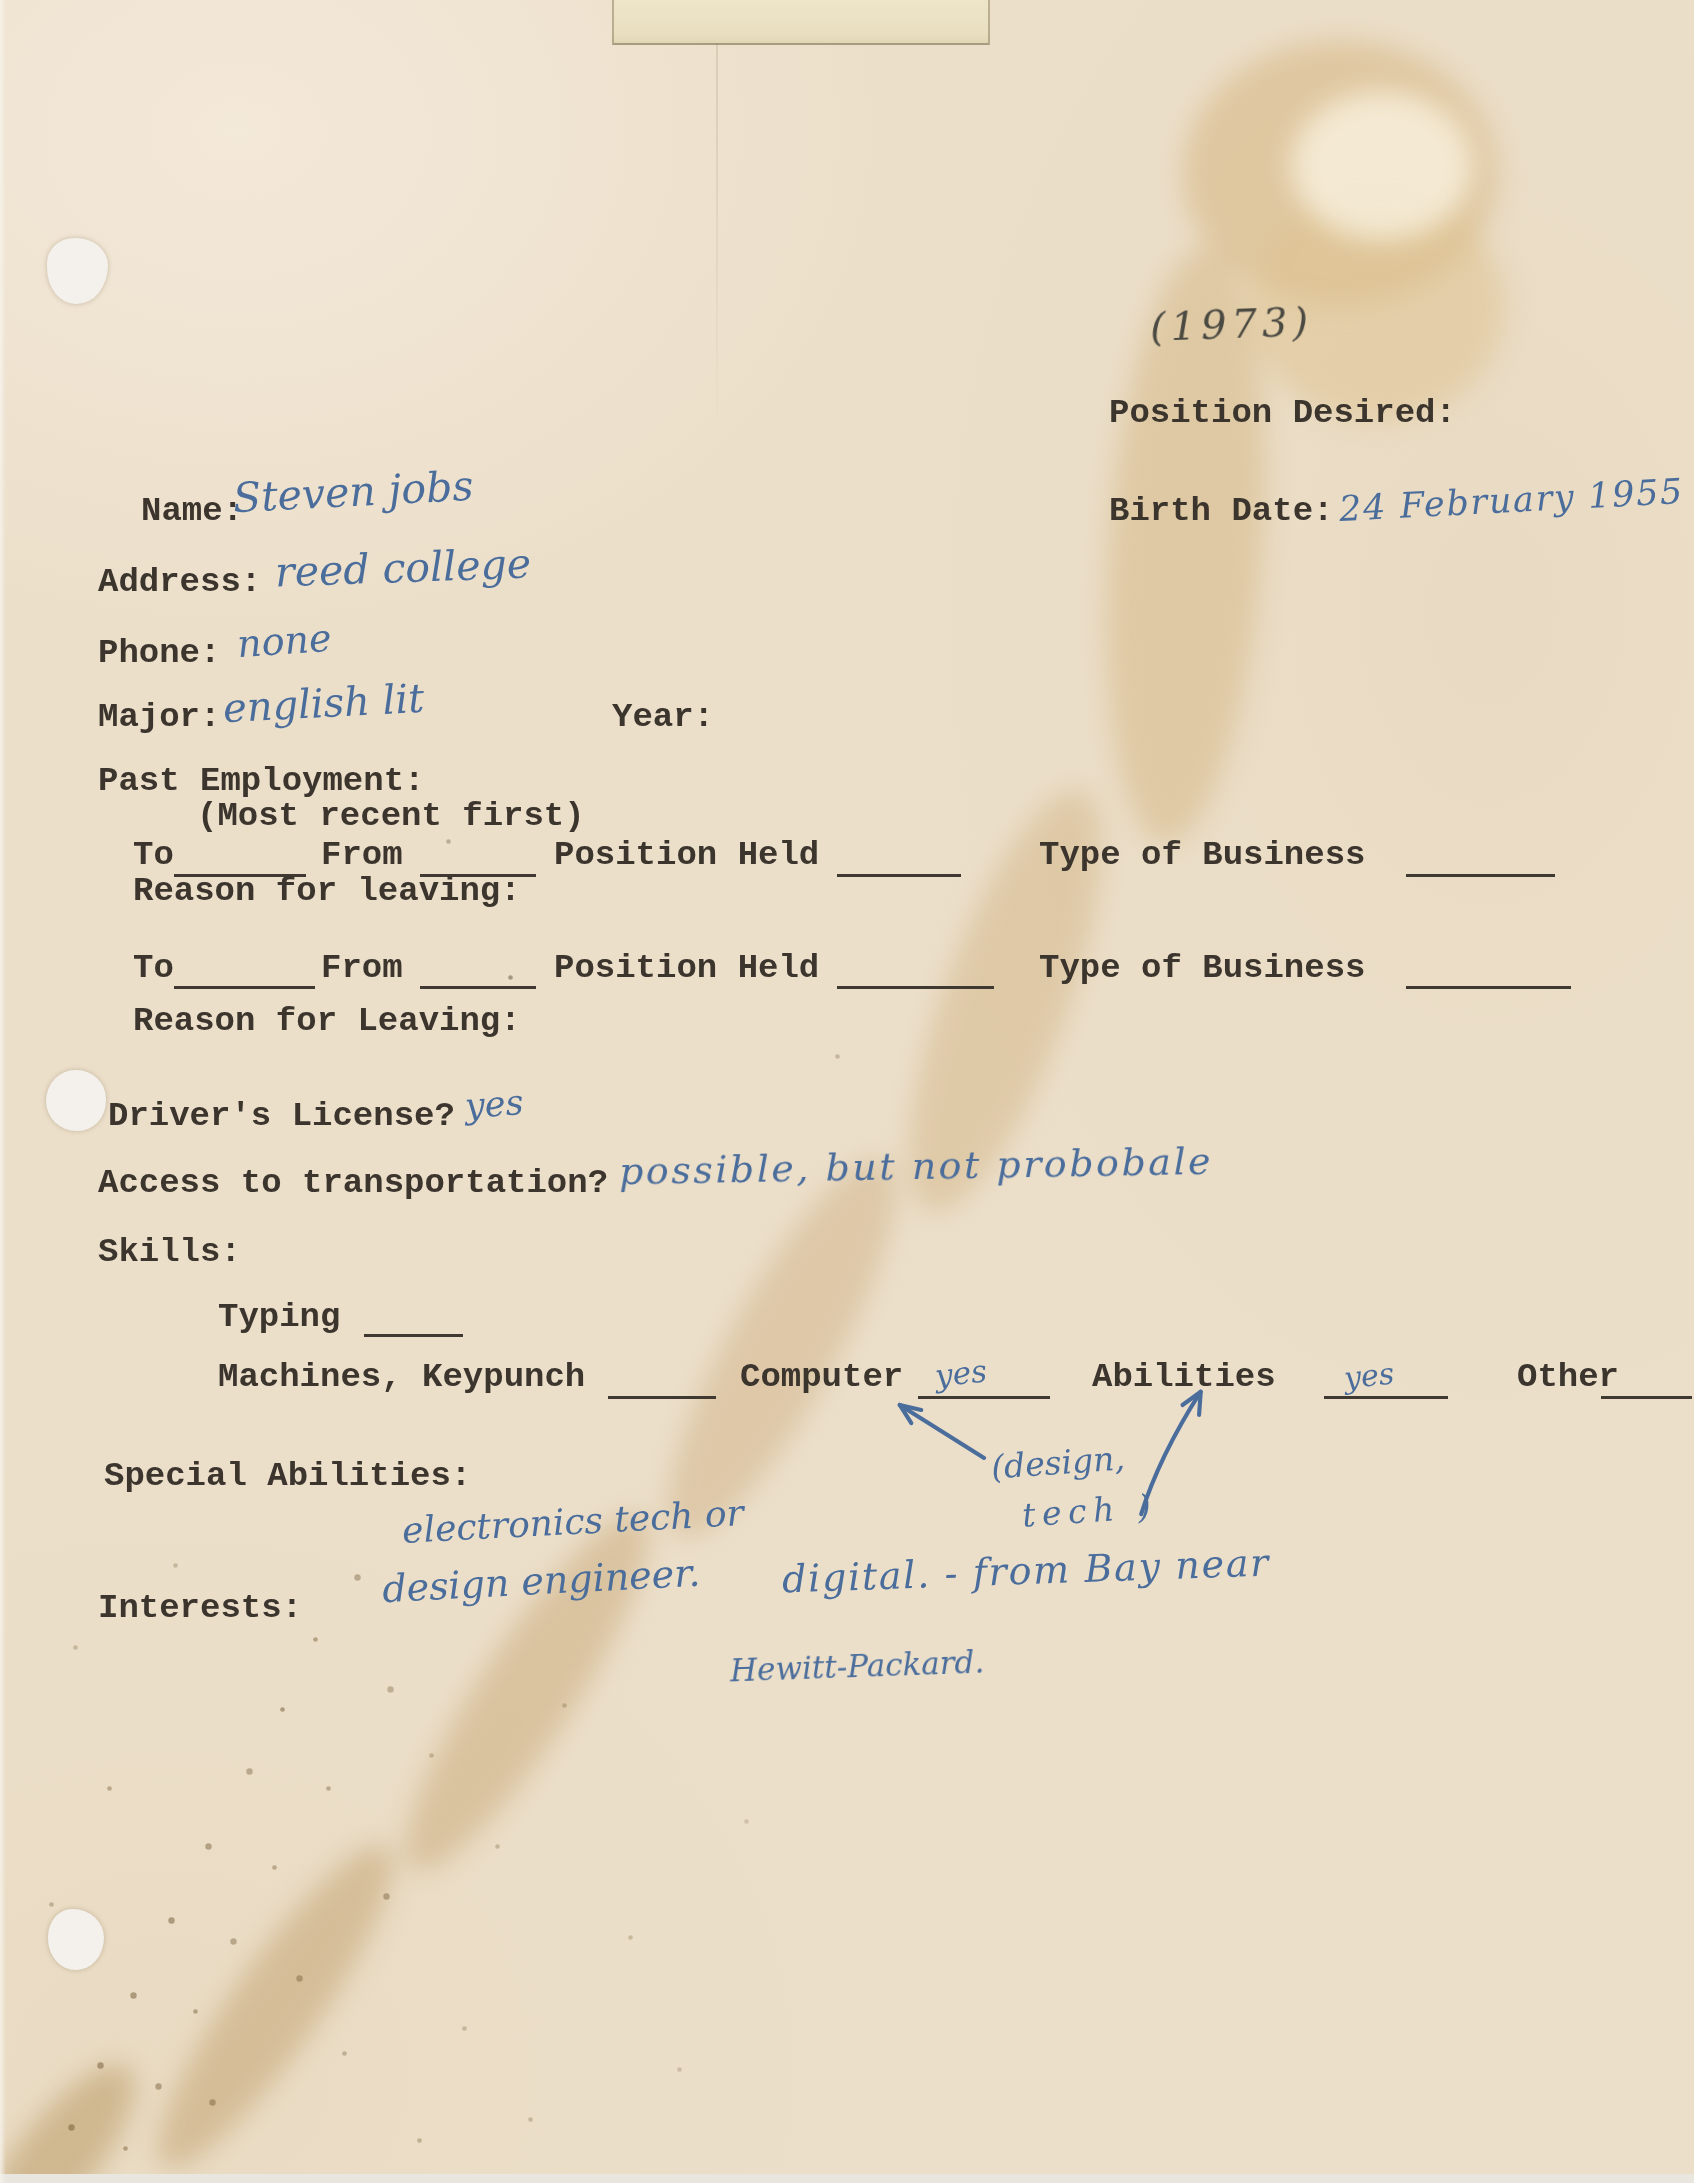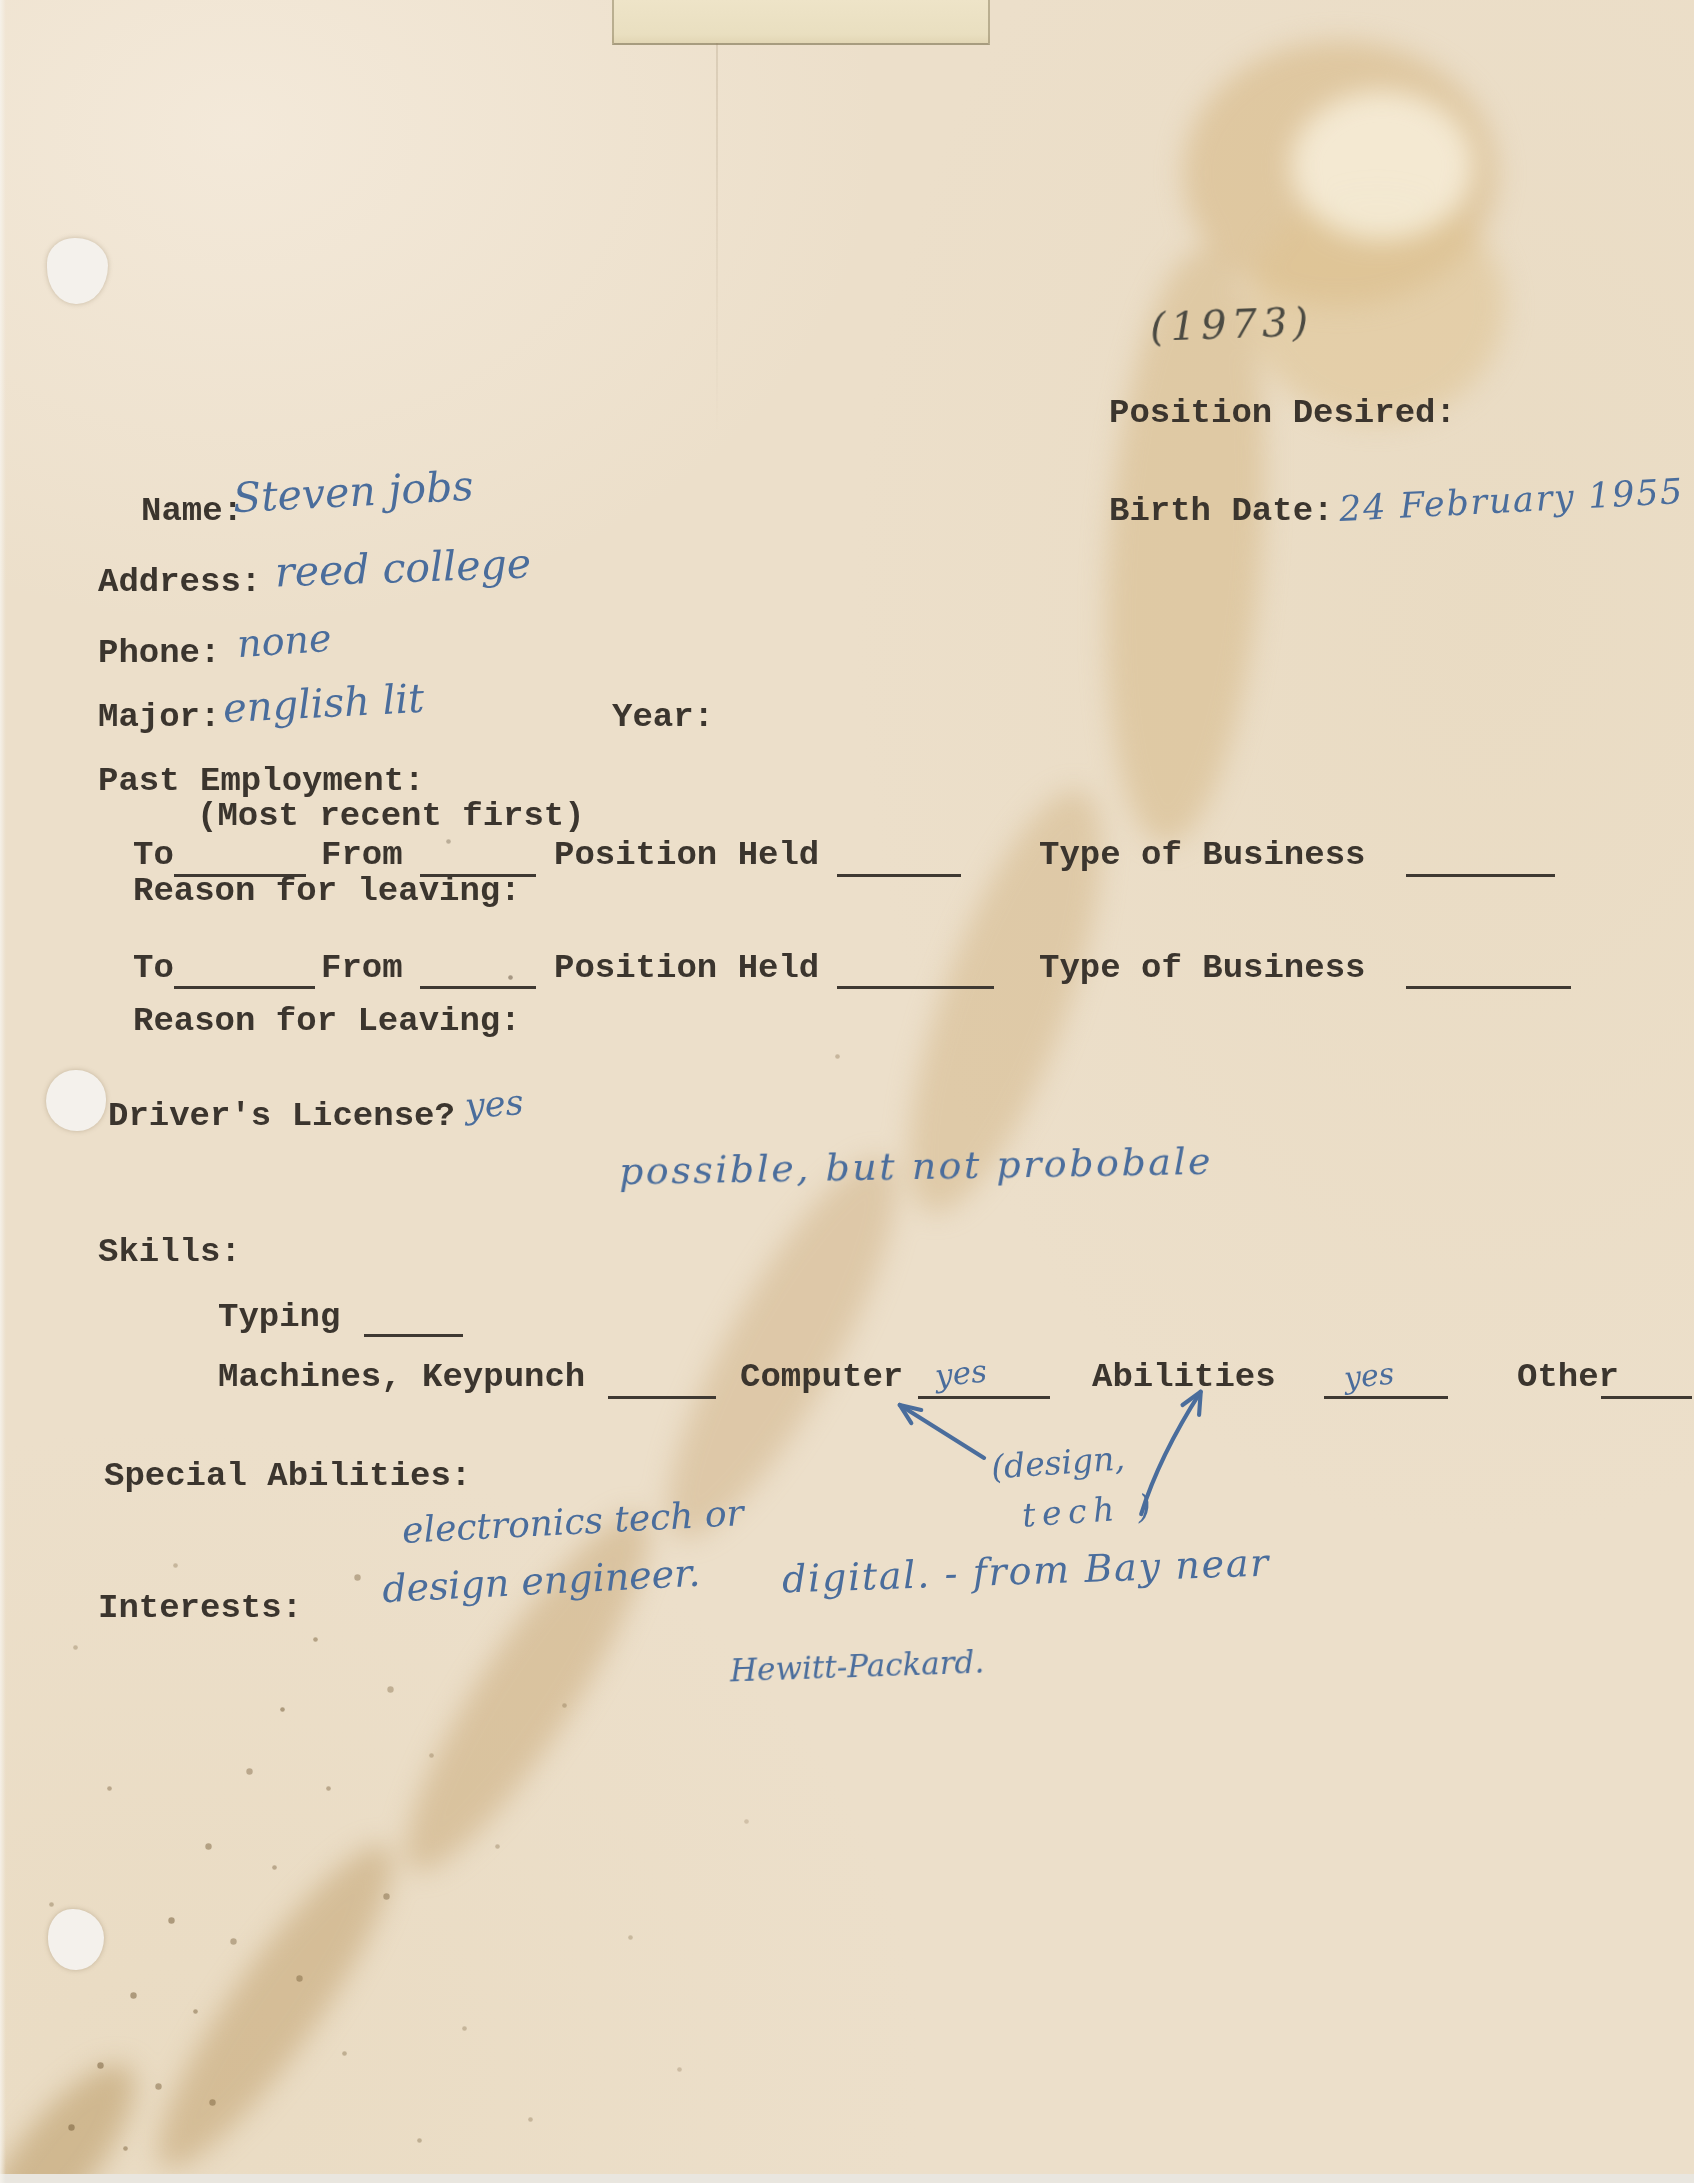--- a/index.html
+++ b/index.html
@@ -130,20 +130,21 @@
   <div class="abs tw" style="left:321px;top:950px;">From</div>
   <div class="abs blank" style="left:420px;top:986px;width:116px;"></div>
   <div class="abs tw" style="left:554px;top:950px;">Position Held</div>
   <div class="abs blank" style="left:837px;top:986px;width:157px;"></div>
   <div class="abs tw" style="left:1039px;top:950px;">Type of Business</div>
   <div class="abs blank" style="left:1406px;top:986px;width:165px;"></div>
   <div class="abs tw" style="left:133px;top:1003px;">Reason for Leaving:</div>
 
   <div class="abs tw" style="left:108px;top:1098px;">Driver's License?</div>
   <div class="abs hw" style="left:465px;top:1087px;font-size:35px;transform:rotate(-4deg);">yes</div>
+  <div class="abs tw" style="left:98px;top:1165px;">Access to transportation?</div>
   <div class="abs hw" style="left:619px;top:1147px;font-size:38px;letter-spacing:2.5px;transform:rotate(-1deg);">possible, but not probobale</div>
 
   <div class="abs tw" style="left:98px;top:1234px;">Skills:</div>
   <div class="abs tw" style="left:218px;top:1299px;">Typing</div>
   <div class="abs blank" style="left:364px;top:1334px;width:99px;"></div>
 
   <div class="abs tw" style="left:218px;top:1359px;">Machines, Keypunch</div>
   <div class="abs blank" style="left:608px;top:1396px;width:108px;"></div>
   <div class="abs tw" style="left:740px;top:1359px;">Computer</div>
   <div class="abs blank" style="left:918px;top:1396px;width:132px;"></div>

